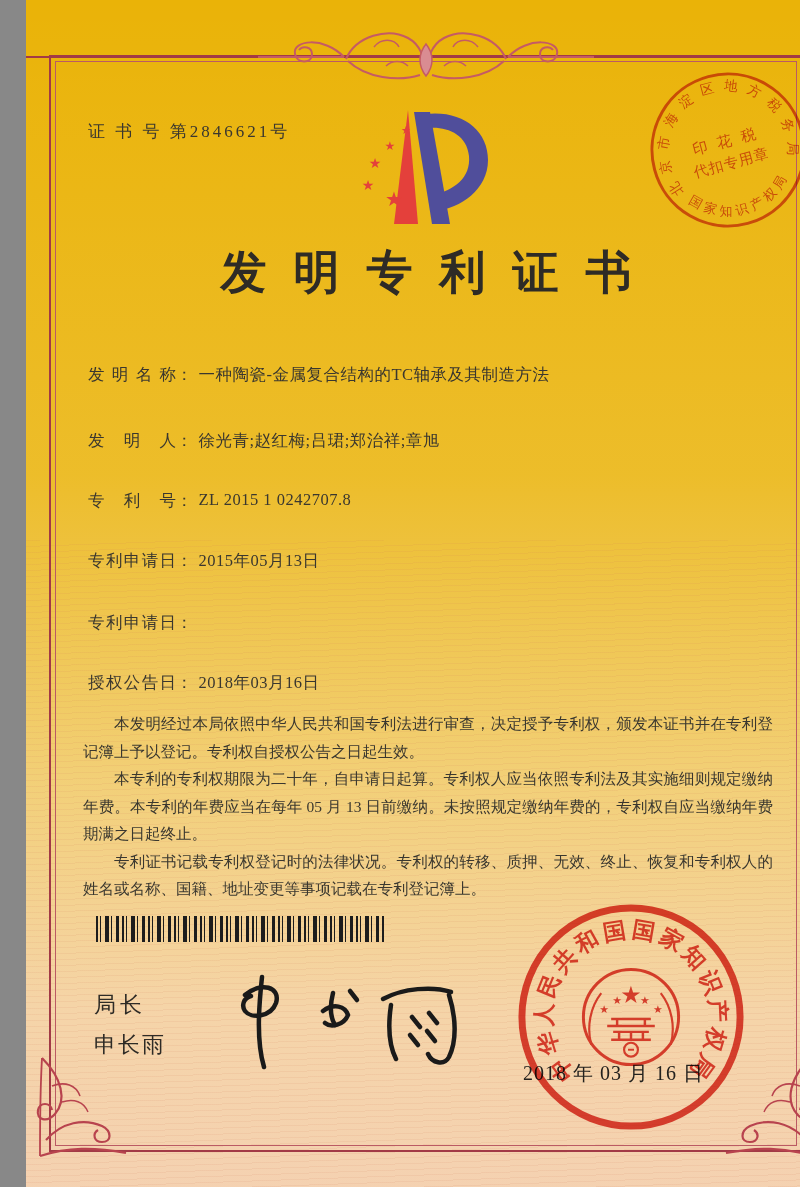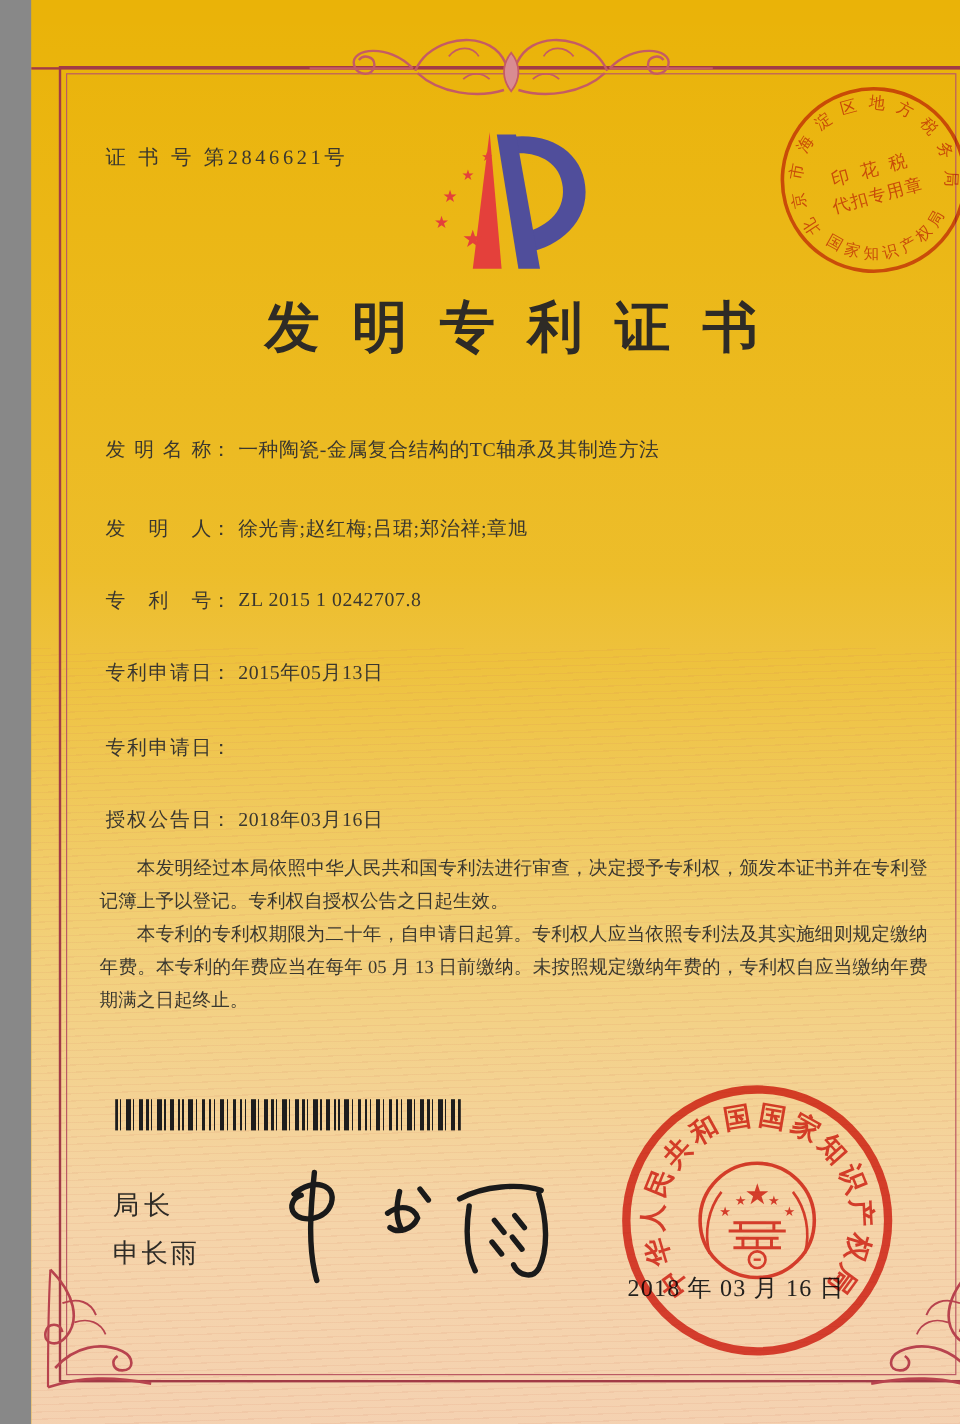--- a/index.html
+++ b/index.html
@@ -171,20 +171,21 @@
     <div class="field-row" style="top:308px">
       <span class="flabel">授权公告日</span>
         <span class="fcolon">：</span>
       <span class="fvalue">2018年03月16日</span>
     </div>
   </div>
 
   <div class="body-text">
     <p>本发明经过本局依照中华人民共和国专利法进行审查，决定授予专利权，颁发本证书并在专利登记簿上予以登记。专利权自授权公告之日起生效。</p>
     <p>本专利的专利权期限为二十年，自申请日起算。专利权人应当依照专利法及其实施细则规定缴纳年费。本专利的年费应当在每年 05 月 13 日前缴纳。未按照规定缴纳年费的，专利权自应当缴纳年费期满之日起终止。</p>
+    <p>专利证书记载专利权登记时的法律状况。专利权的转移、质押、无效、终止、恢复和专利权人的姓名或名称、国籍、地址变更等事项记载在专利登记簿上。</p>
   </div>
 
   <div class="barcode"></div>
 
   <div class="director-title">局长</div>
   <div class="director-name">申长雨</div>
 
   <svg class="signature" viewBox="0 0 260 110">
     <g stroke="#1a1a1a" stroke-width="4.5" fill="none" stroke-linecap="round">
       <path d="M34,30 C50,16 70,22 65,38 C60,52 40,54 34,46 C30,40 33,33 40,31"></path>

